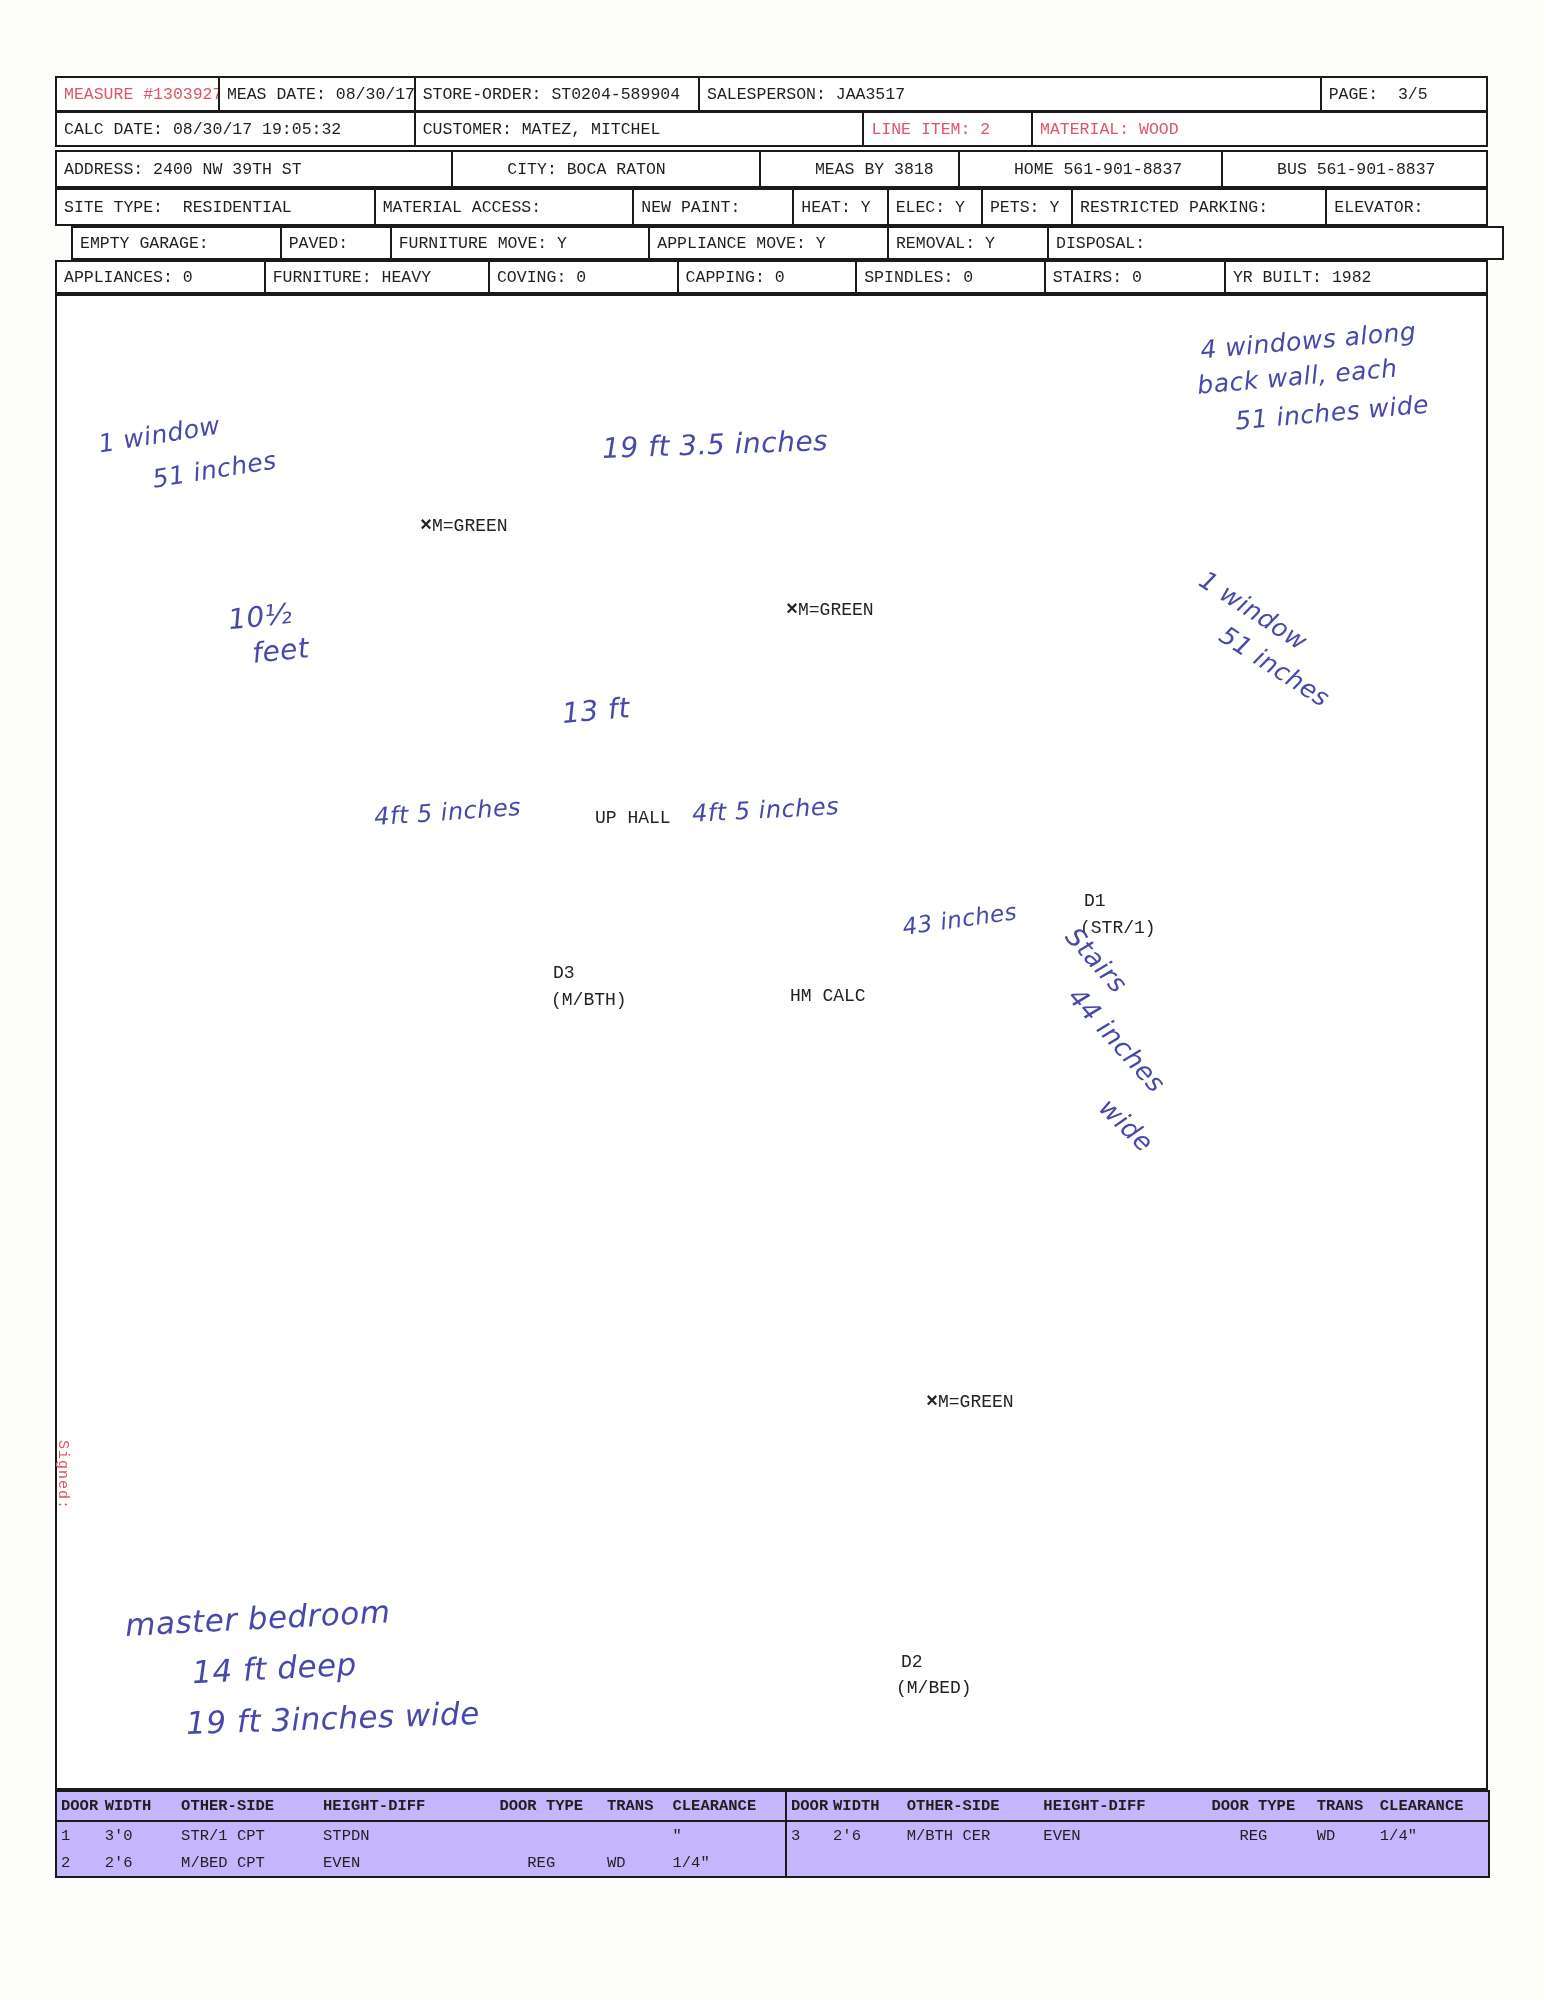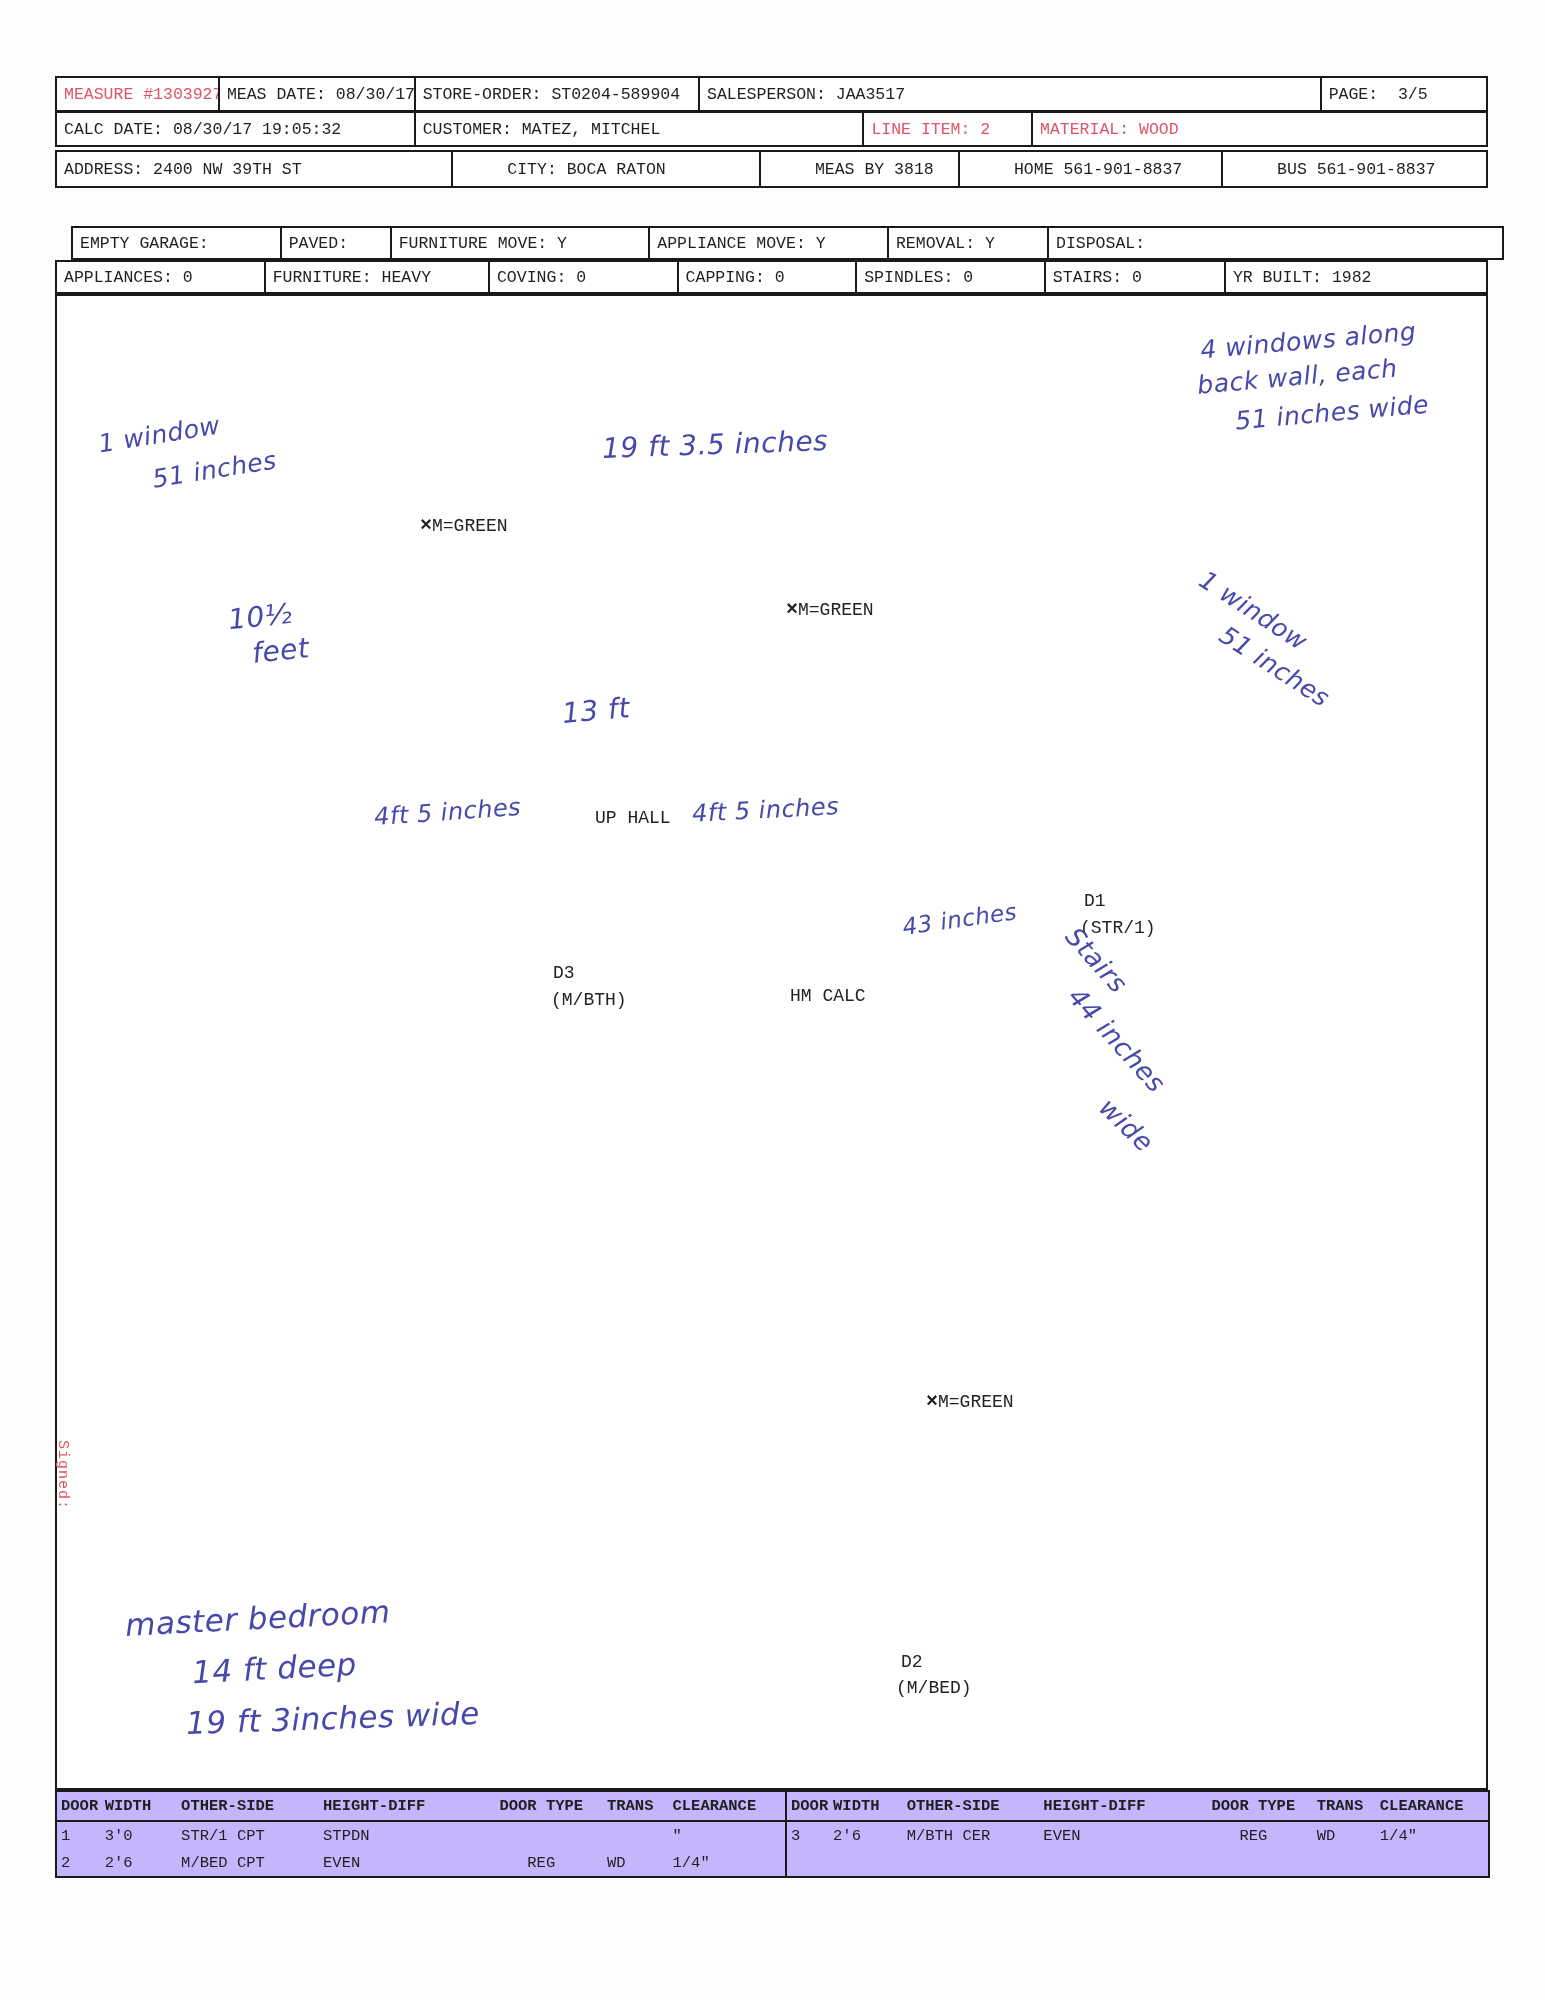--- a/index.html
+++ b/index.html
@@ -81,20 +81,30 @@
   </div>
 
   <div class="hrow" style="top:150px;height:38px;gap:47px;">
     <div class="hcell" style="width:32%;">ADDRESS: 2400 NW 39TH ST</div>
     <div class="hcell" style="width:21%;">CITY: BOCA RATON</div>
     <div class="hcell" style="width:12.2%;">MEAS BY 3818</div>
     <div class="hcell" style="width:17.4%;">HOME 561-901-8837</div>
     <div class="hcell" style="width:17.4%;">BUS 561-901-8837</div>
   </div>
 
+  <div class="hrow" style="top:188px;height:38px;">
+    <div class="hcell" style="width:22.3%;">SITE TYPE:  RESIDENTIAL</div>
+    <div class="hcell" style="width:18.1%;">MATERIAL ACCESS:</div>
+    <div class="hcell" style="width:11.2%;">NEW PAINT:</div>
+    <div class="hcell" style="width:6.6%;">HEAT: Y</div>
+    <div class="hcell" style="width:6.6%;">ELEC: Y</div>
+    <div class="hcell" style="width:6.3%;">PETS: Y</div>
+    <div class="hcell" style="width:17.8%;">RESTRICTED PARKING:</div>
+    <div class="hcell" style="width:11.1%;">ELEVATOR:</div>
+  </div>
 
   <div class="hrow" style="top:226px;height:34px;margin-left:16px;">
     <div class="hcell" style="width:14.6%;">EMPTY GARAGE:</div>
     <div class="hcell" style="width:7.7%;">PAVED:</div>
     <div class="hcell" style="width:18.1%;">FURNITURE MOVE: Y</div>
     <div class="hcell" style="width:16.7%;">APPLIANCE MOVE: Y</div>
     <div class="hcell" style="width:11.2%;">REMOVAL: Y</div>
     <div class="hcell" style="width:31.7%;">DISPOSAL:</div>
   </div>
 

